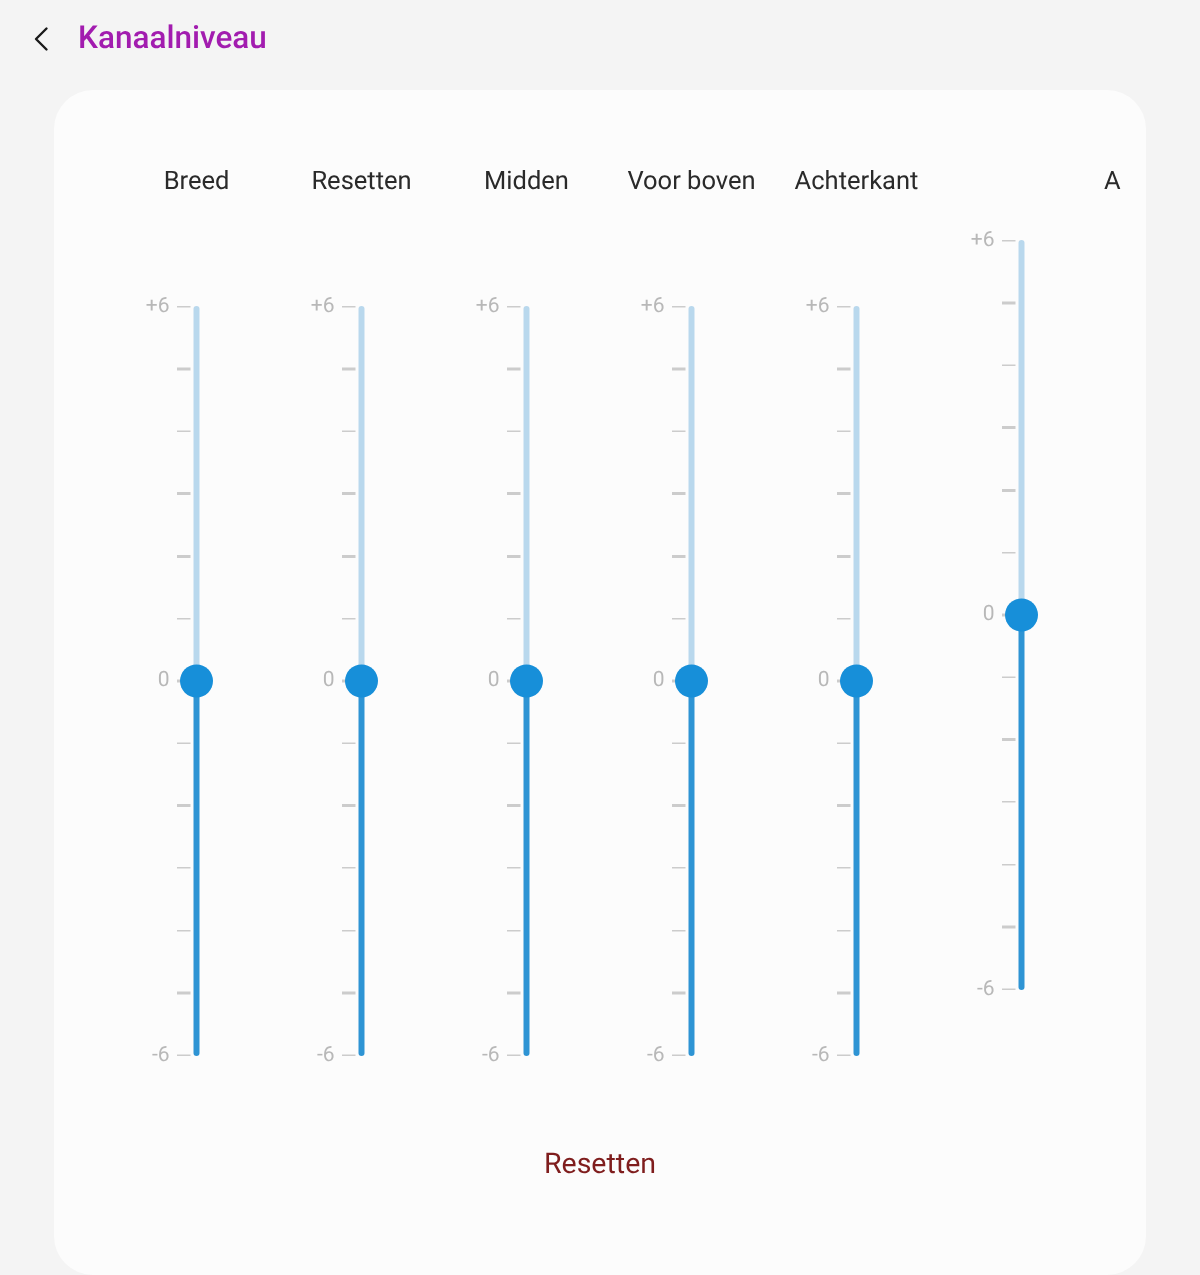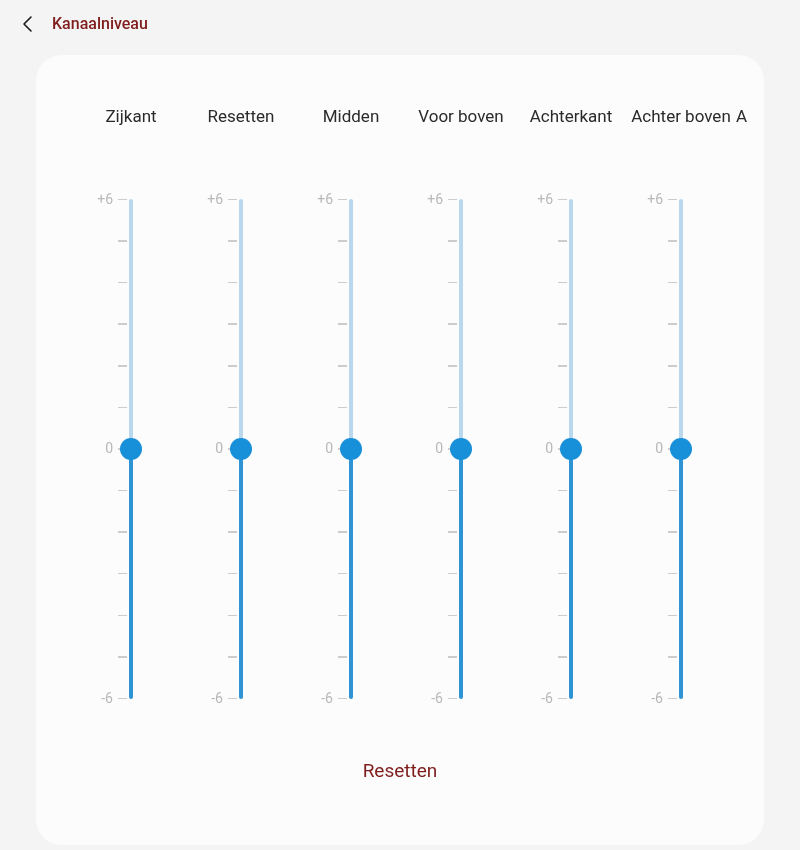--- a/index.html
+++ b/index.html
@@ -26,23 +26,23 @@
       display: flex;
       align-items: center;
       justify-content: center;
       cursor: pointer;
     }
     .back-icon svg {
       width: 11px;
       height: 18px;
     }
     .page-title {
-      font-size: 16px;
+      font-size: 21px;
       font-weight: 500;
-      color: #7f1d1d;
+      color: #a21caf;
     }
     .card {
       background: #fcfcfc;
       border-radius: 26px;
       margin: 8px 36px 0 36px;
       padding: 50px 10px 30px 10px;
       height: 790px;
     }
     .sliders-row {
       display: flex;
@@ -164,21 +164,21 @@
       <path d="M9 2 L2 9 L9 16" stroke="#1a1a1a" stroke-width="1.6" stroke-linecap="round" stroke-linejoin="round"></path>
     </svg>
   </div>
   <div class="page-title">Kanaalniveau</div>
 </div>
 
 <div class="card">
   <div class="sliders-row">
 
     <div class="channel">
-      <div class="channel-label">Zijkant</div>
+      <div class="channel-label">Breed</div>
       <div class="slider-container">
         <div class="ticks">
           <div class="tick">
               <span class="tick-label">+6</span>
               <span class="tick-dash"></span>
             </div>
           <div class="tick">
               <span class="tick-dash"></span>
             </div>
           <div class="tick">
@@ -439,21 +439,20 @@
         </div>
         <div class="slider-track">
           <div class="track-upper"></div>
           <div class="track-lower"></div>
         </div>
         <div class="slider-thumb"></div>
       </div>
     </div>
 
     <div class="channel">
-      <div class="channel-label">Achter boven</div>
       <div class="slider-container">
         <div class="ticks">
           <div class="tick">
               <span class="tick-label">+6</span>
               <span class="tick-dash"></span>
             </div>
           <div class="tick">
               <span class="tick-dash"></span>
             </div>
           <div class="tick">

